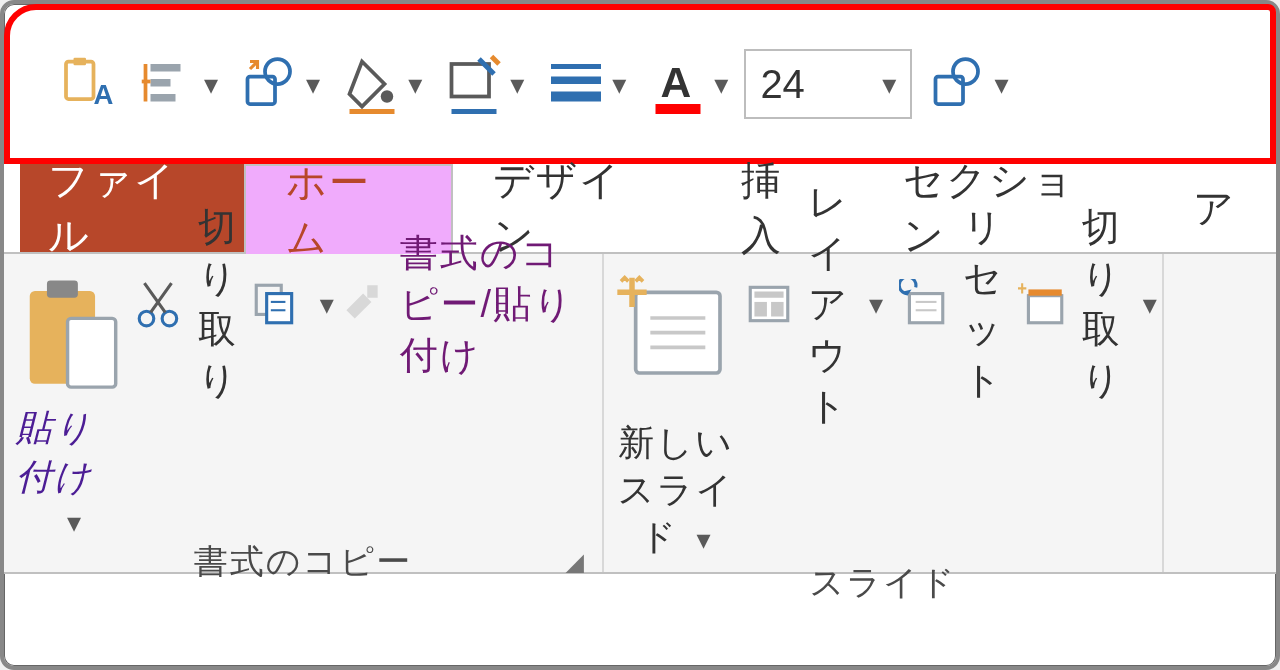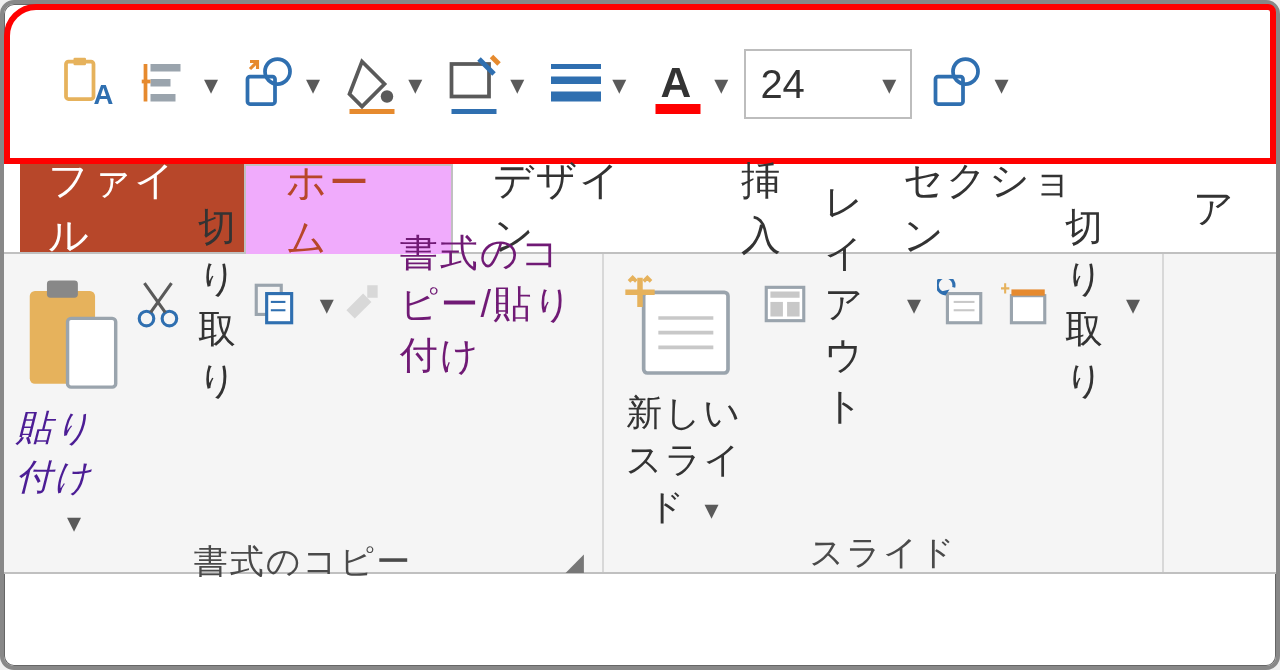--- a/index.html
+++ b/index.html
@@ -151,20 +151,21 @@
 }
 .cmd.disabled { color: #701a75; cursor: default; }
 .cmd svg { width: 50px; height: 50px; flex-shrink: 0; }
 .newslide-big {
   width: 230px;
   display: flex;
   flex-direction: column;
   align-items: center;
   padding: 10px 0 0 0;
   cursor: pointer;
+  gap: 30px;
 }
 .newslide-big svg { width: 120px; height: 110px; }
 .newslide-big .lbl { font-size: 36px; color: #333; text-align: center; line-height: 1.3; margin-top: 6px; letter-spacing: 2px;}
 .slide-right {
   display: flex;
   flex-direction: row;
   gap: 14px;
   padding: 10px 8px;
 }
 </style>
@@ -328,20 +329,21 @@
             <span class="dd-caret">▾</span>
           </div>
           <div class="cmd">
             <svg viewBox="0 0 48 48">
               <rect x="10" y="14" width="32" height="28" fill="#fff" stroke="#9aa4ad" stroke-width="3"></rect>
               <line x1="16" y1="22" x2="36" y2="22" stroke="#c8c8c8" stroke-width="2"></line>
               <line x1="16" y1="30" x2="36" y2="30" stroke="#c8c8c8" stroke-width="2"></line>
               <path d="M8 14 A8 8 0 1 1 16 8" fill="none" stroke="#2f6fb0" stroke-width="3"></path>
               <path d="M4 12 L8 16 L12 10" fill="#2f6fb0"></path>
             </svg>
+            <span>リセット</span>
           </div>
           <div class="cmd">
             <svg viewBox="0 0 48 48">
               <rect x="10" y="16" width="32" height="26" fill="#fff" stroke="#9aa4ad" stroke-width="3"></rect>
               <rect x="10" y="10" width="32" height="6" fill="#e68a2e"></rect>
               <path d="M4 4 L4 14 M0 9 L8 9" stroke="#e6b25c" stroke-width="2"></path>
             </svg>
             <span>切り取り</span>
             <span class="dd-caret">▾</span>
           </div>

